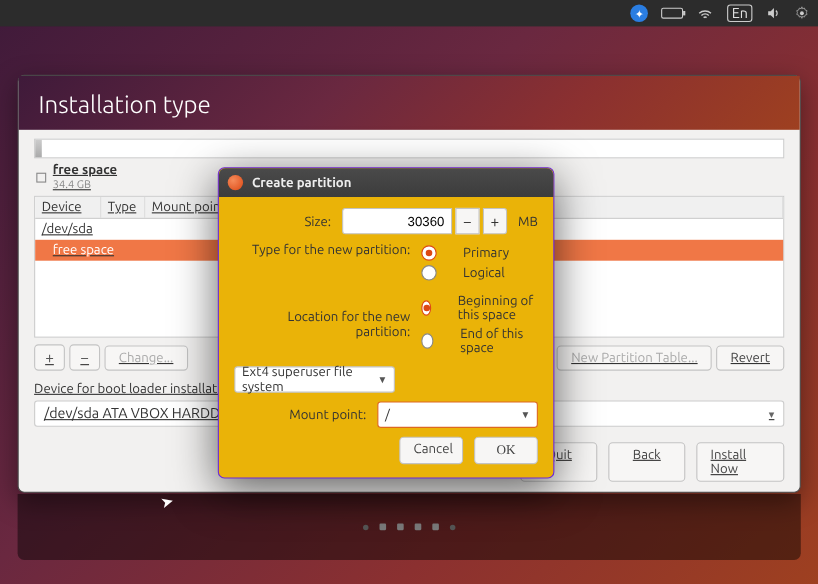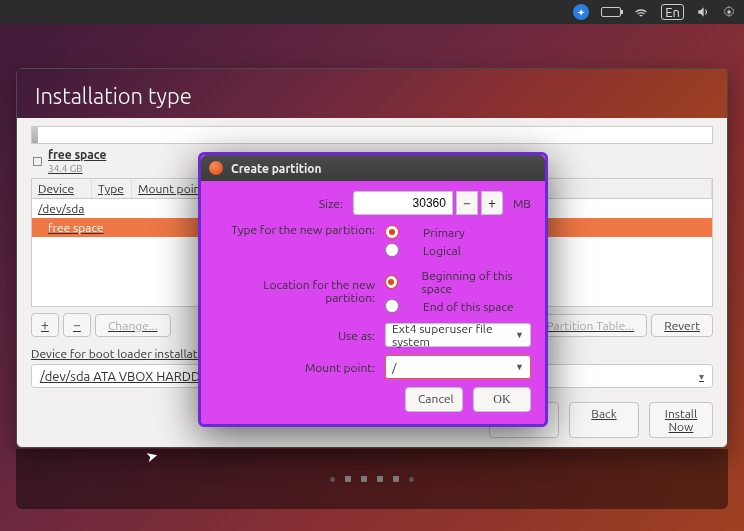--- a/index.html
+++ b/index.html
@@ -100,23 +100,23 @@
       background:#fff; border:1px solid #ccc; border-radius:3px;
       padding:4px 8px; display:flex; justify-content:space-between; align-items:center;
     }
     .combo .arrow { font-size:10px; color:#666;}
     .footer-buttons { display:flex; justify-content:flex-end; gap:10px; margin-top:14px;}
 
     
     .modal {
       position:absolute;
       left:198px; top:152px;
-      width:350px;
-      background:#d946ef;
-      border:3px solid #6d28d9;
+      width:306px;
+      background:#eab308;
+      border:1px solid #6d28d9;
       border-radius:6px;
       box-shadow:0 10px 40px rgba(0,0,0,0.6);
       z-index:5;
     }
     .modal .mtitle {
       height:26px; background:linear-gradient(#4a4a4a,#3c3c3c);
       border-radius:6px 6px 0 0;
       display:flex; align-items:center; padding:0 8px; gap:8px; color:#eee; font-weight:bold; font-size:12px;
     }
     .modal .mtitle .mclose {
@@ -234,21 +234,21 @@
       <div class="btn">Revert</div>
     </div>
     <div class="bootloader-row">Device for boot loader installation:</div>
     <div class="combo">
       <span>/dev/sda ATA VBOX HARDDISK (34.4 GB)</span>
       <span class="arrow">▾</span>
     </div>
     <div class="footer-buttons">
       <div class="btn" style="width:70px;text-align:center;">Quit</div>
       <div class="btn" style="width:70px;text-align:center;">Back</div>
-      <div class="btn" style="width:64px;text-align:center;">Install Now</div>
+      <div class="btn" style="width:80px;text-align:left;">Install Now</div>
     </div>
   </div>
 </div>
 
 <div class="modal">
   <div class="mtitle">
     <span class="mclose"></span>
     <span>Create partition</span>
   </div>
   <div class="mbody">
@@ -281,21 +281,20 @@
           <span class="radio checked"></span>
           <span>Beginning of this space</span>
         </div>
         <div class="radio-row">
           <span class="radio"></span>
           <span>End of this space</span>
         </div>
       </div>
     </div>
     <div class="form-row">
-      <div class="form-label">Use as:</div>
       <div class="form-val">
         <div class="dropdown">
           <span>Ext4 superuser file system</span>
           <span class="tri">▼</span>
         </div>
       </div>
     </div>
     <div class="form-row">
       <div class="form-label">Mount point:</div>
       <div class="form-val">

